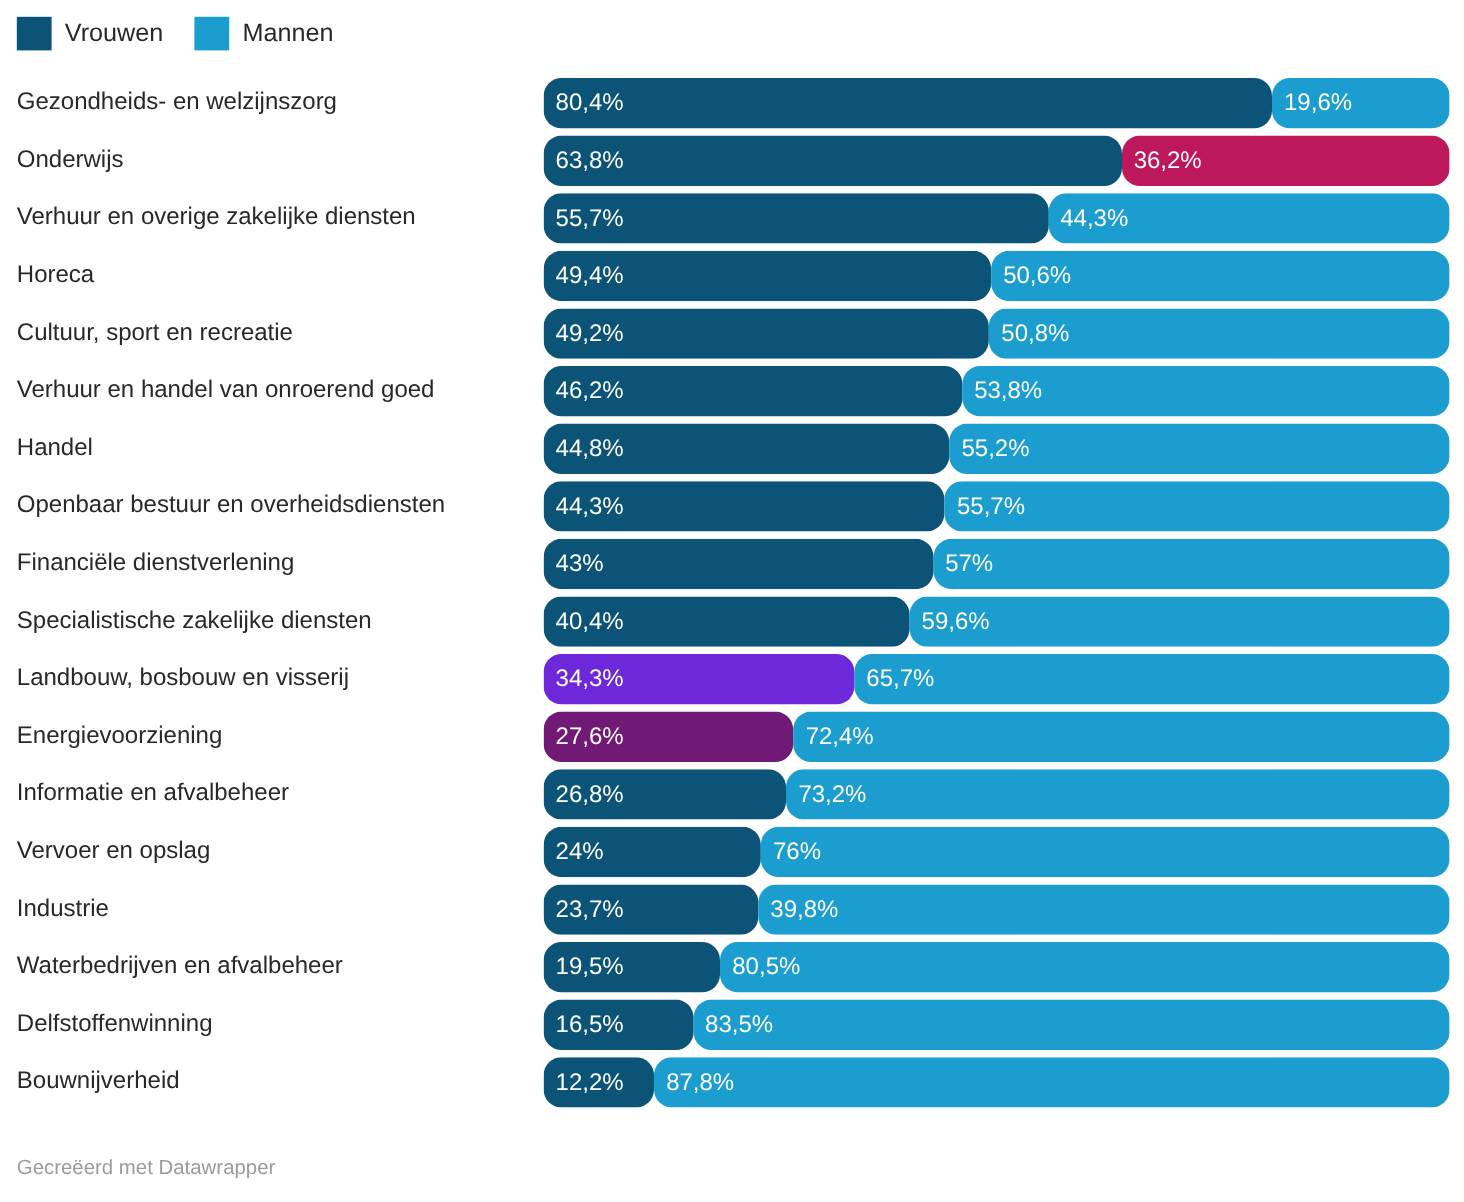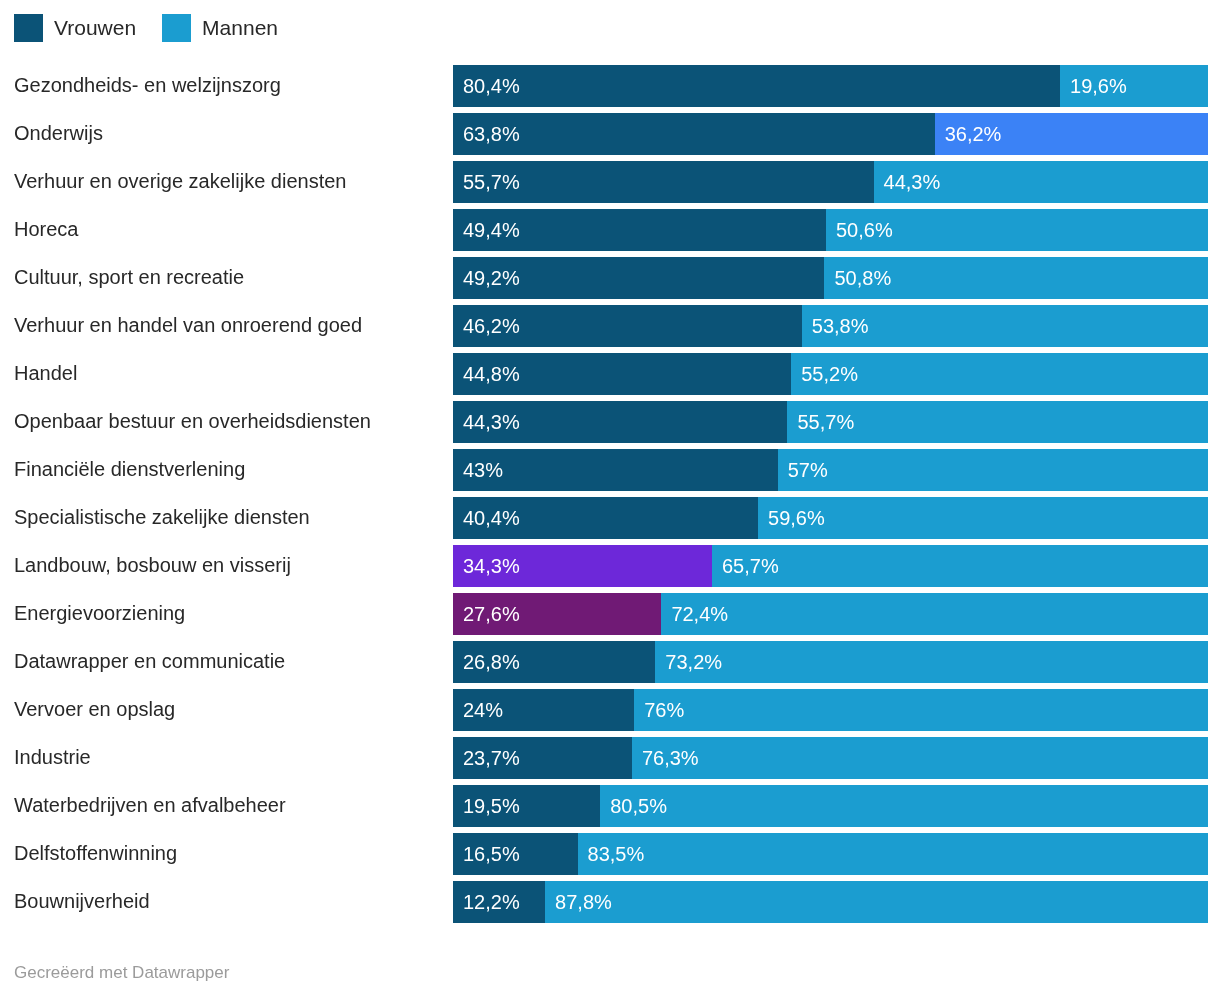--- a/index.html
+++ b/index.html
@@ -76,20 +76,21 @@
     width:755px;
     height:42px;
     display:flex;
     overflow:hidden;
   }
   .seg {
     height:42px;
     position:relative;
     flex:0 0 auto;
     overflow:hidden;
+    border-radius:15px;
   }
   .seg-label {
     position:absolute;
     left:10px;
     top:0;
     height:42px;
     line-height:42px;
     font-size:20px;
     color:#ffffff;
     white-space:nowrap;
@@ -133,21 +134,21 @@
             <span class="seg-label">19,6%</span>
           </div>
         </div>
       </div>
       <div class="row">
         <div class="row-label">Onderwijs</div>
         <div class="bar-track">
           <div class="seg" style="background: rgb(11, 83, 119); width: 63.8%; padding-left: 16px;">
             <span class="seg-label">63,8%</span>
           </div>
-          <div class="seg" style="background: #3b82f6; width: 36.2%;">
+          <div class="seg" style="background: #be185d; width: 36.2%;">
             <span class="seg-label">36,2%</span>
           </div>
         </div>
       </div>
       <div class="row">
         <div class="row-label">Verhuur en overige zakelijke diensten</div>
         <div class="bar-track">
           <div class="seg" style="background: rgb(11, 83, 119); width: 55.7%;">
             <span class="seg-label">55,7%</span>
           </div>
@@ -249,21 +250,21 @@
         <div class="bar-track">
           <div class="seg" style="background: #701a75; width: 27.6%;">
             <span class="seg-label">27,6%</span>
           </div>
           <div class="seg" style="background: rgb(27, 157, 208); width: 72.4%;">
             <span class="seg-label">72,4%</span>
           </div>
         </div>
       </div>
       <div class="row">
-        <div class="row-label">Datawrapper en communicatie</div>
+        <div class="row-label">Informatie en afvalbeheer</div>
         <div class="bar-track">
           <div class="seg" style="background: rgb(11, 83, 119); width: 26.8%;">
             <span class="seg-label">26,8%</span>
           </div>
           <div class="seg" style="background: rgb(27, 157, 208); width: 73.2%; padding-left: 24px;">
             <span class="seg-label">73,2%</span>
           </div>
         </div>
       </div>
       <div class="row">
@@ -277,21 +278,21 @@
           </div>
         </div>
       </div>
       <div class="row">
         <div class="row-label">Industrie</div>
         <div class="bar-track">
           <div class="seg" style="background: rgb(11, 83, 119); width: 23.7%;">
             <span class="seg-label">23,7%</span>
           </div>
           <div class="seg" style="background: rgb(27, 157, 208); width: 76.3%;">
-            <span class="seg-label">76,3%</span>
+            <span class="seg-label">39,8%</span>
           </div>
         </div>
       </div>
       <div class="row">
         <div class="row-label">Waterbedrijven en afvalbeheer</div>
         <div class="bar-track">
           <div class="seg" style="background: rgb(11, 83, 119); width: 19.5%;">
             <span class="seg-label">19,5%</span>
           </div>
           <div class="seg" style="background: rgb(27, 157, 208); width: 80.5%;">

